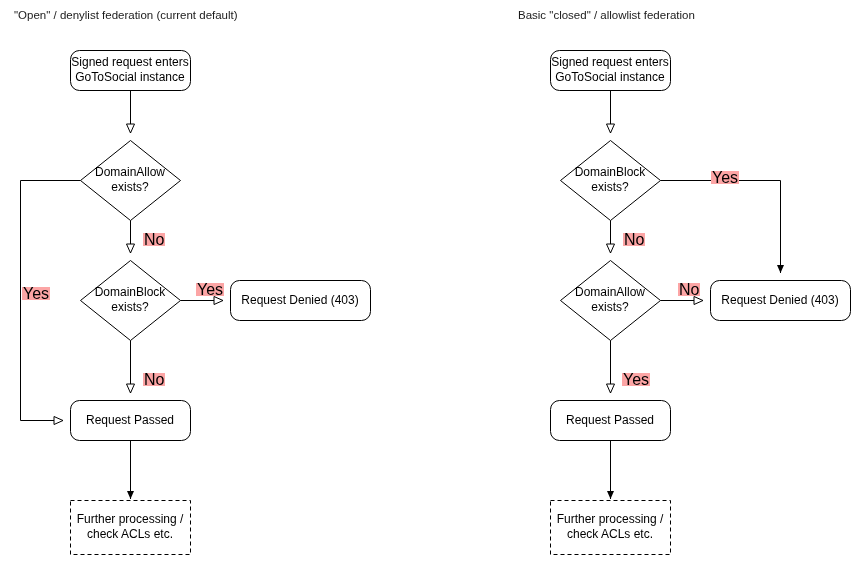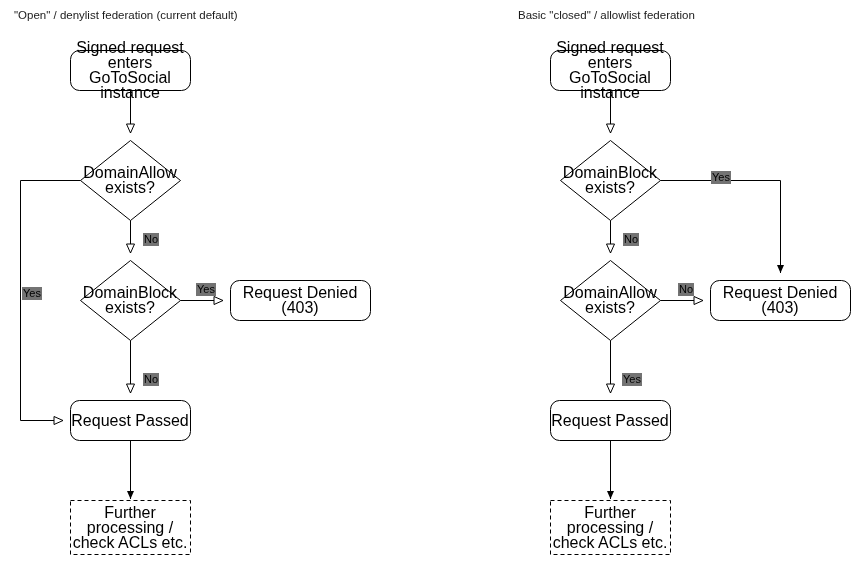--- a/index.html
+++ b/index.html
@@ -30,32 +30,32 @@
   }
   #title-left  { left: 14px; top: 8px; }
   #title-right { left: 518px; top: 8px; }
 
   .node-label {
     position: absolute;
     display: flex;
     align-items: center;
     justify-content: center;
     text-align: center;
-    font-size: 16px;
+    font-size: 12px;
     line-height: 15px;
     color: #000000;
     pointer-events: none;
     white-space: pre-line;
   }
   .edge-label {
     position: absolute;
-    font-size: 11px;
+    font-size: 16px;
     line-height: 13px;
     color: #000000;
-    background: #737373;
+    background: #fca5a5;
     padding: 0 1px;
     white-space: nowrap;
   }
 </style>
 </head>
 <body>
 
 <svg id="canvas" viewBox="0 0 851 561" xmlns="http://www.w3.org/2000/svg">
   <defs>
     <marker id="open-arrow" markerWidth="12" markerHeight="12" refX="10" refY="5" orient="auto" markerUnits="userSpaceOnUse">

